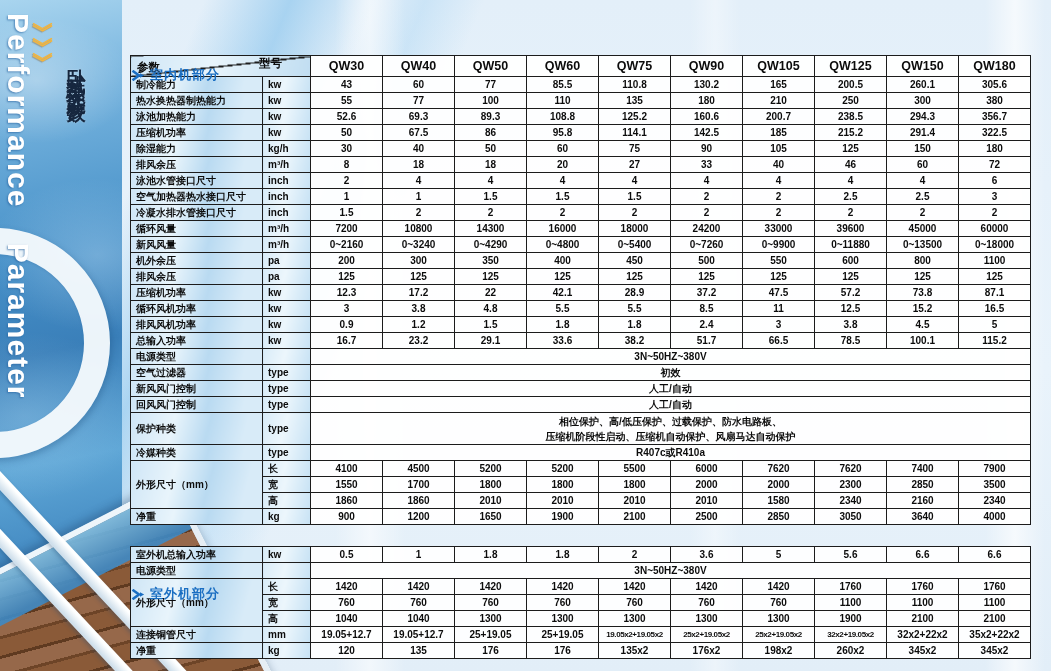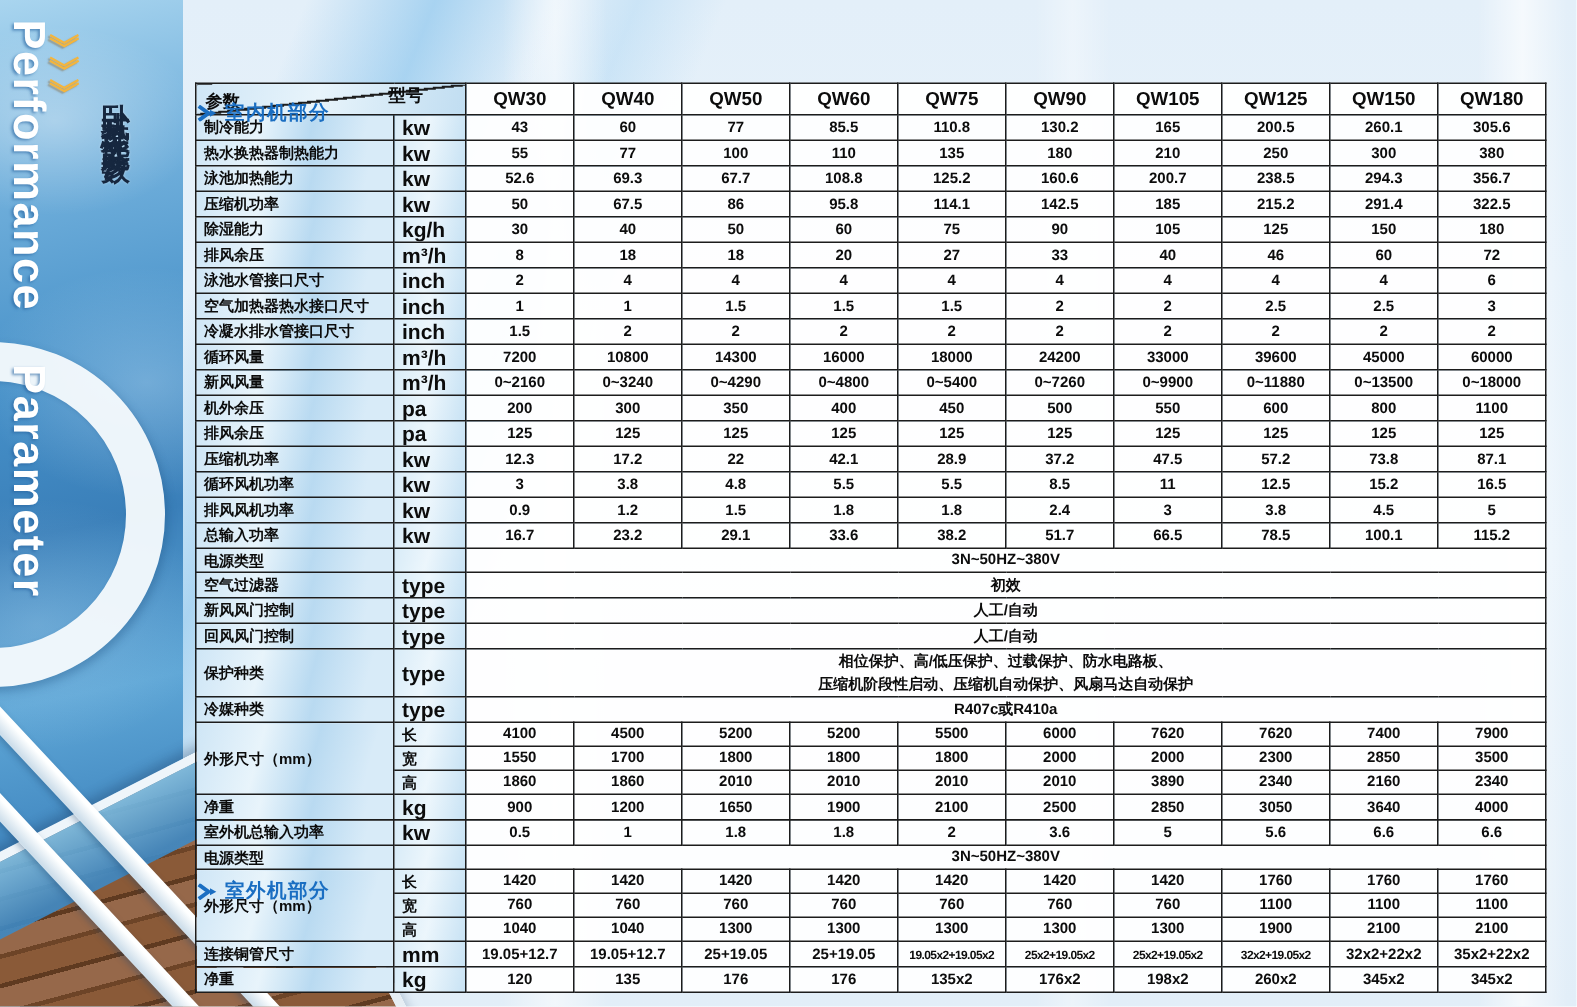--- a/index.html
+++ b/index.html
@@ -55,21 +55,21 @@
   
   table{position:absolute;z-index:3;border-collapse:collapse;table-layout:fixed;width:901px;border-radius:27px;}
   #indoor-table{left:130px;top:55px;}
   #outdoor-table{left:130px;top:546px;}
   th,td{border:1px solid #1c1c1c;text-align:center;font-weight:bold;color:#0c0c0c;
     padding:0;overflow:hidden;white-space:nowrap;}
   th{height:20px;font-size:12.5px;background:rgba(255,255,255,0.95);}
   td{height:15px;font-size:10px;background:rgba(255,255,255,0.93);}
   td.label{text-align:left;padding-left:5px;font-size:10px;
     background:linear-gradient(105deg,#cfe6f6 0%,#e8f4fb 32%,#b9daf1 58%,#d8ebf8 85%);}
-  td.unit{text-align:left;padding-left:5px;font-size:14px;
+  td.unit{text-align:left;padding-left:5px;font-size:10px;
     background:linear-gradient(105deg,#d9ecf8 0%,#ecf6fc 45%,#c7e2f4 100%);}
   td.unit.dim{font-size:10px;}
   tr.tall td{height:31px;}
   td.span-val{white-space:pre-line;line-height:1.5;}
   td.tiny{font-size:8px;letter-spacing:-0.4px;}
   th.corner{position:relative;
     background:
       linear-gradient(to bottom right, rgba(0,0,0,0) calc(50% - 0.8px), #1c1c1c calc(50% - 0.8px), #1c1c1c calc(50% + 0.8px), rgba(0,0,0,0) calc(50% + 0.8px)),
       linear-gradient(105deg,#cfe6f6 0%,#e8f4fb 45%,#c0ddf1 100%);}
   th.corner .c-param{position:absolute;left:6px;bottom:1px;font-size:11.5px;}
@@ -165,21 +165,21 @@
           <td class="val">210</td>
           <td class="val">250</td>
           <td class="val">300</td>
           <td class="val">380</td>
         </tr>
         <tr>
           <td class="label">泳池加热能力</td>
           <td class="unit">kw</td>
           <td class="val">52.6</td>
           <td class="val">69.3</td>
-          <td class="val">67.7</td>
+          <td class="val">89.3</td>
           <td class="val">108.8</td>
           <td class="val">125.2</td>
           <td class="val">160.6</td>
           <td class="val">200.7</td>
           <td class="val">238.5</td>
           <td class="val">294.3</td>
           <td class="val">356.7</td>
         </tr>
         <tr>
           <td class="label">压缩机功率</td>
@@ -436,21 +436,21 @@
           <td class="val">3500</td>
         </tr>
         <tr>
           <td class="unit dim">高</td>
           <td class="val">1860</td>
           <td class="val">1860</td>
           <td class="val">2010</td>
           <td class="val">2010</td>
           <td class="val">2010</td>
           <td class="val">2010</td>
-          <td class="val">3890</td>
+          <td class="val">1580</td>
           <td class="val">2340</td>
           <td class="val">2160</td>
           <td class="val">2340</td>
         </tr>
         <tr>
           <td class="label">净重</td>
           <td class="unit">kg</td>
           <td class="val">900</td>
           <td class="val">1200</td>
           <td class="val">1650</td>

